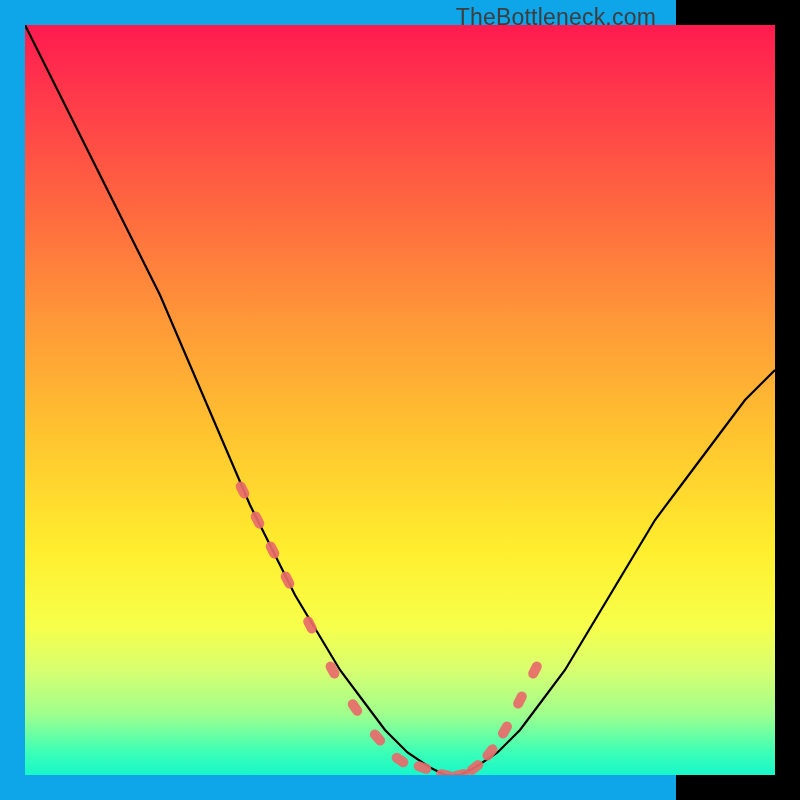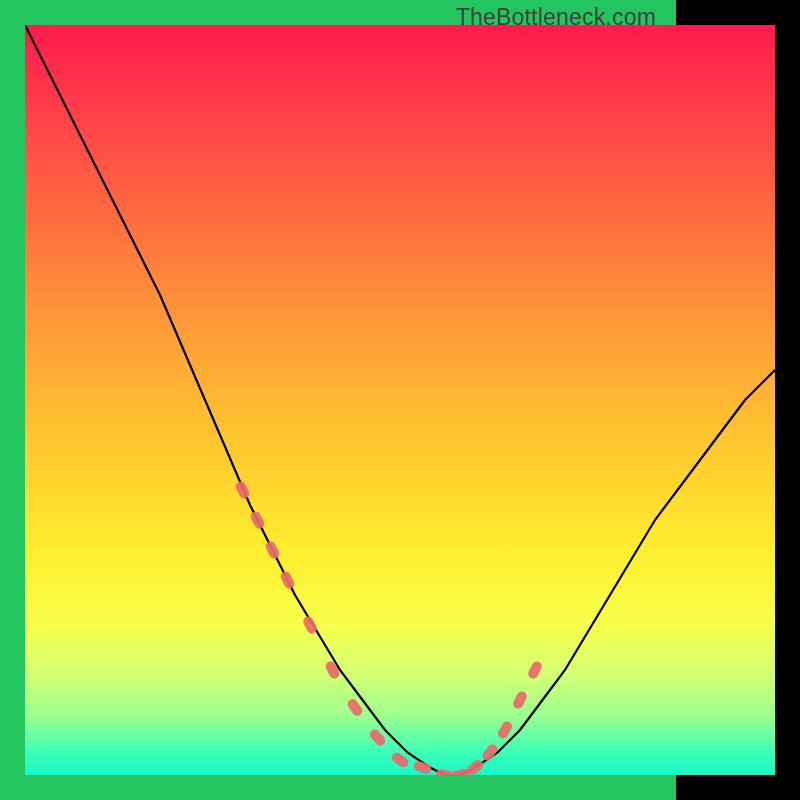--- a/index.html
+++ b/index.html
@@ -8,21 +8,21 @@
     width: 800px;
     height: 800px;
     overflow: hidden;
     background: #000;
     font-family: Arial, Helvetica, sans-serif;
   }
   .canvas {
     position: relative;
     width: 676px;
     height: 800px;
-    background: #22c55e;
+    background: #0ea5e9;
   }
   .frame {
     position: absolute;
     left: 25px;
     top: 25px;
     width: 750px;
     height: 750px;
     background: #000;
   }
   .gradient {

